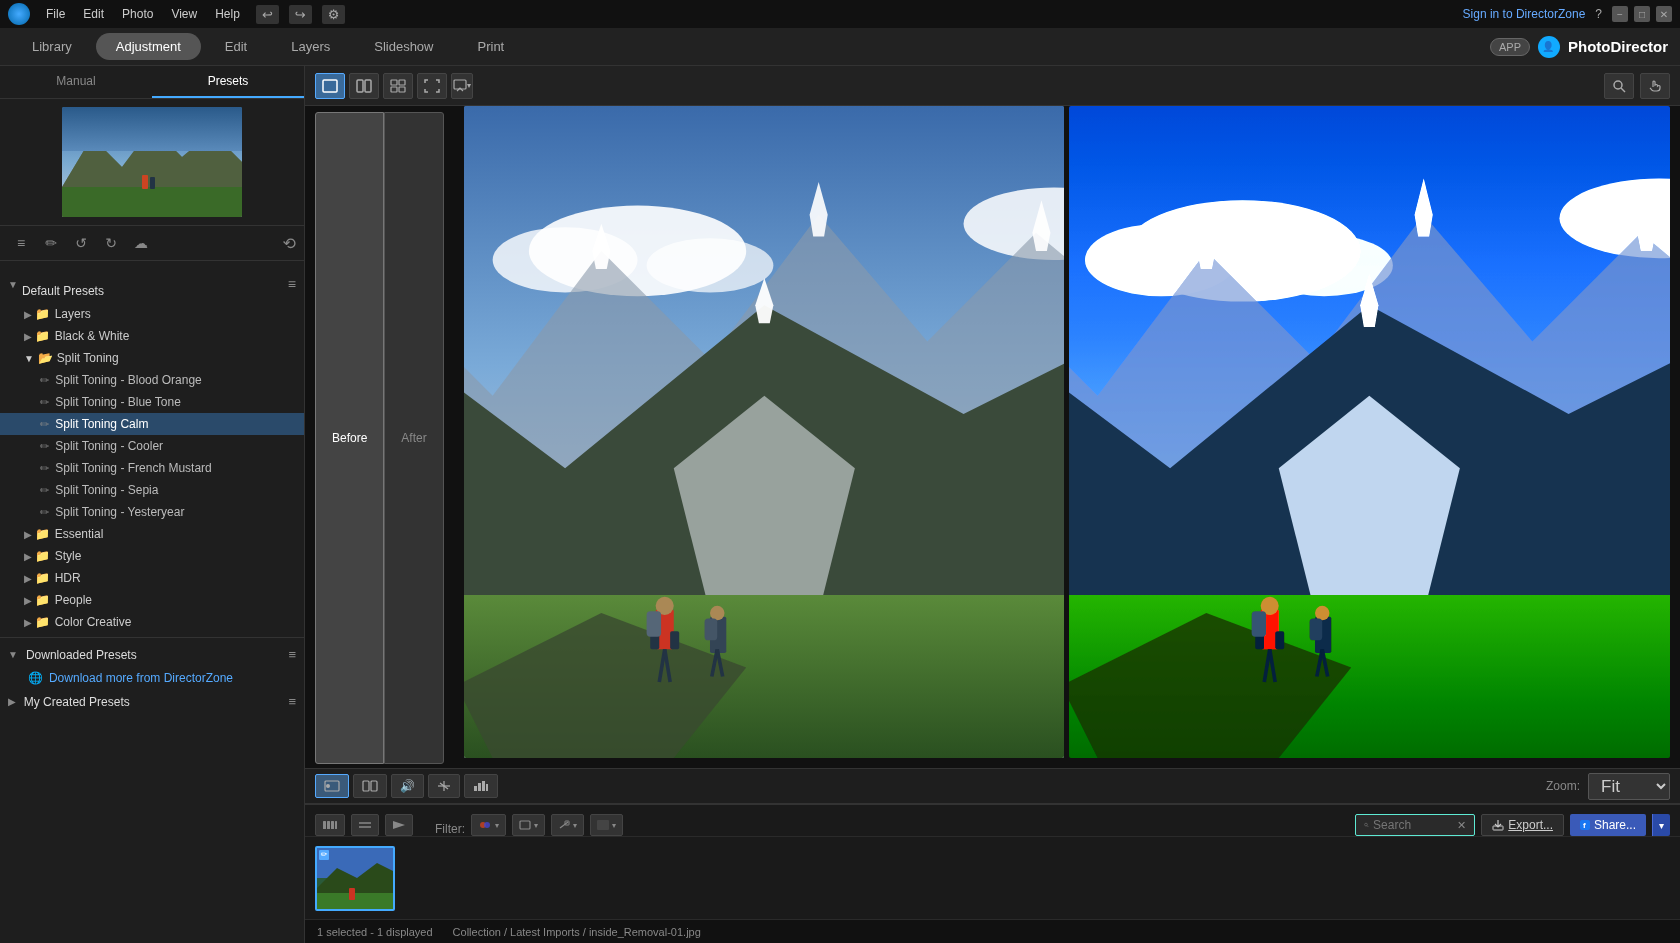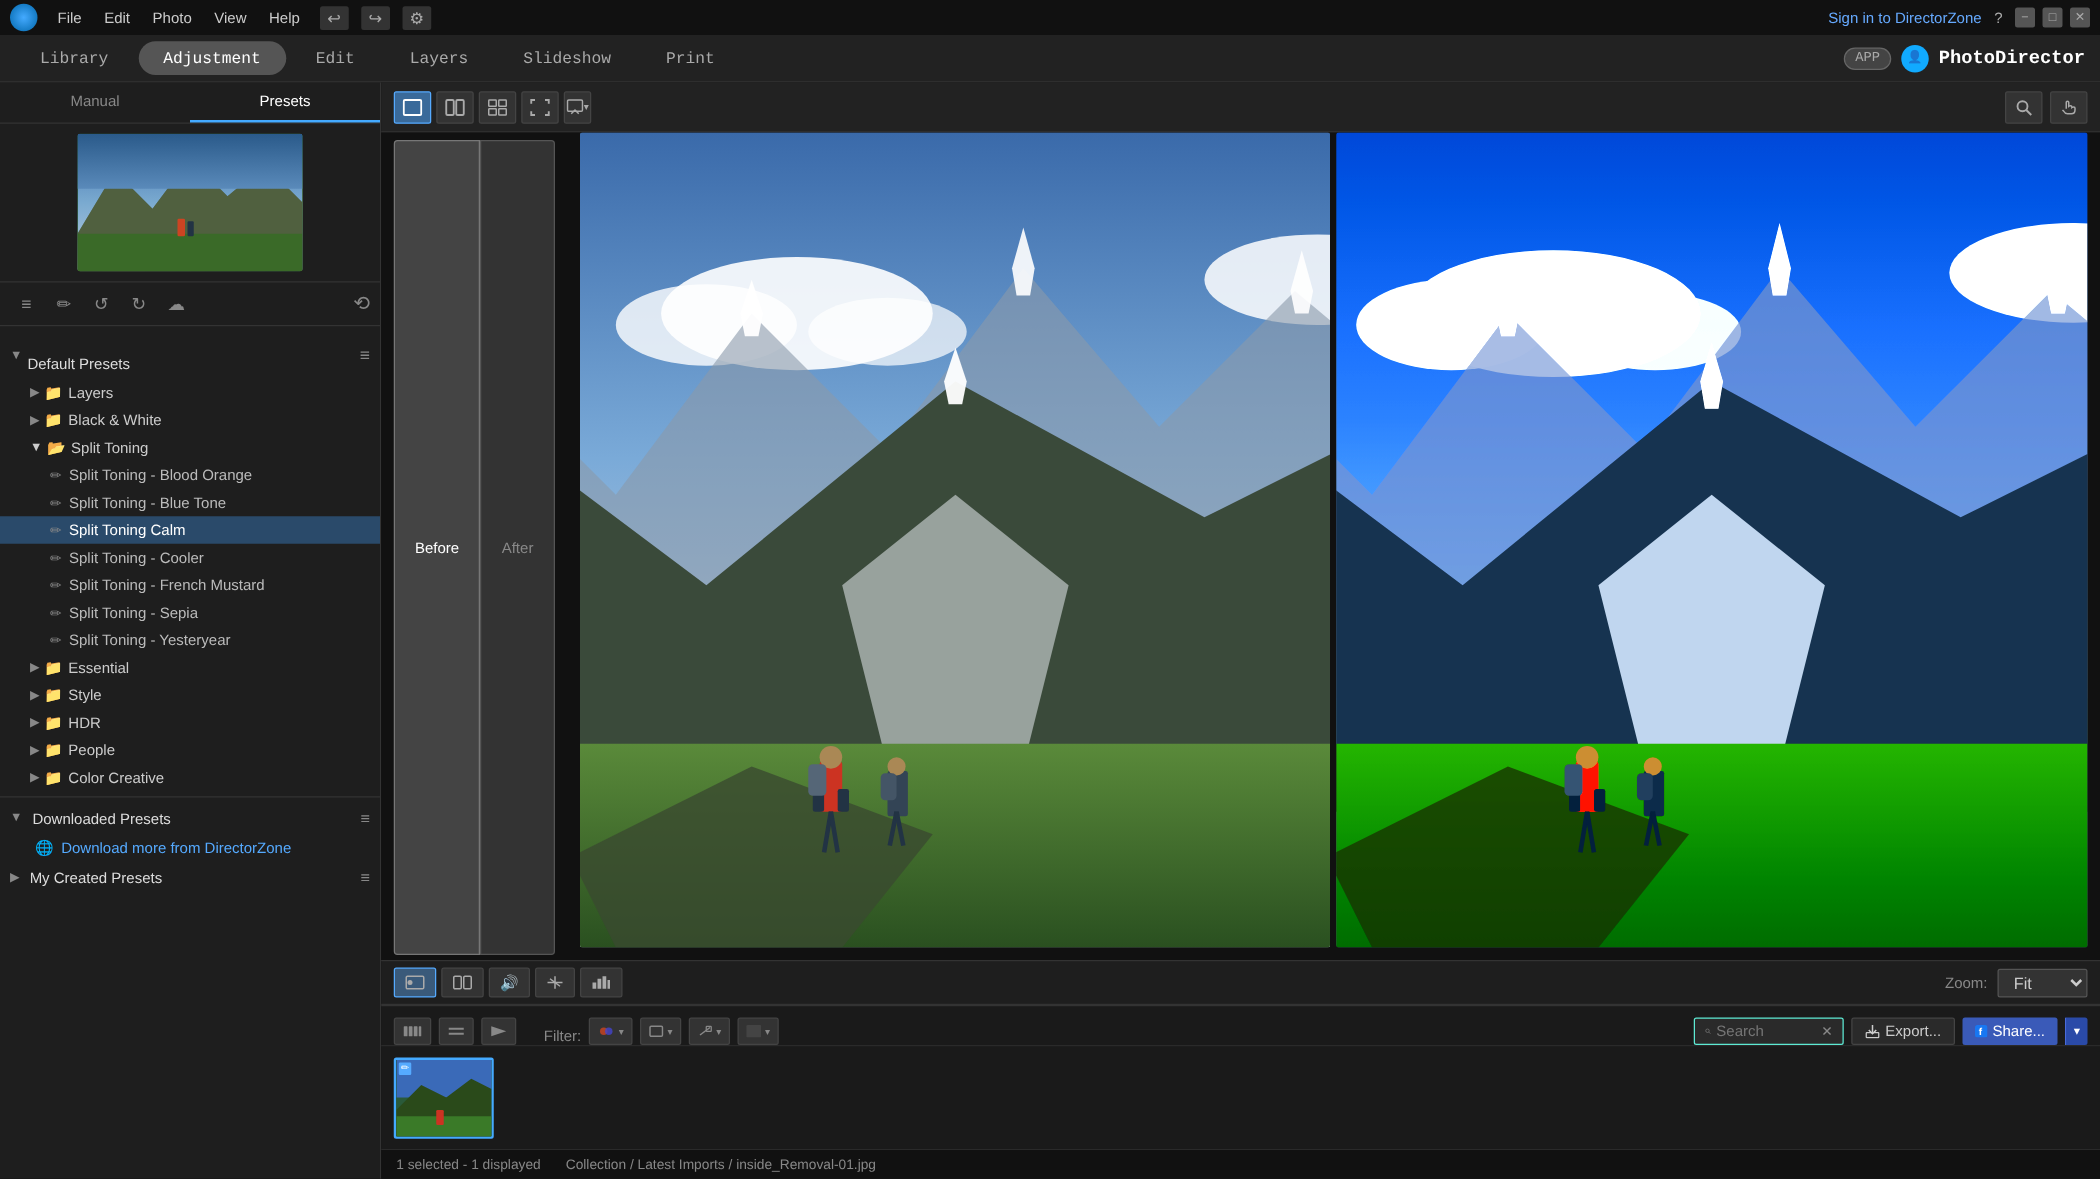--- a/index.html
+++ b/index.html
@@ -12,21 +12,21 @@
     #titlebar .menu-items { display: flex; gap: 18px; font-size: 12px; color: #ccc; }
     #titlebar .menu-items span { cursor: pointer; }
     #titlebar .center { display: flex; gap: 10px; align-items: center; }
     #titlebar .center .tb-btn { background: #333; border: none; color: #aaa; padding: 2px 6px; font-size: 13px; cursor: pointer; border-radius: 2px; }
     #titlebar .right { display: flex; align-items: center; gap: 10px; font-size: 12px; color: #aaa; }
     #titlebar .right a { color: #6af; text-decoration: none; }
     #titlebar .win-btns { display: flex; gap: 6px; }
     #titlebar .win-btn { width: 16px; height: 16px; background: #555; border-radius: 2px; display: flex; align-items: center; justify-content: center; cursor: pointer; font-size: 10px; color: #aaa; }
 
     
-    #mainnav { background: #222; height: 38px; display: flex; align-items: center; padding: 0 12px; border-bottom: 1px solid #333; justify-content: space-between; font-family: Liberation Mono, monospace; }
+    #mainnav { background: #222; height: 38px; display: flex; align-items: center; padding: 0 12px; border-bottom: 1px solid #333; justify-content: space-between; }
     #mainnav .nav-tabs { display: flex; gap: 4px; align-items: center; }
     #mainnav .nav-tab { padding: 6px 20px; font-size: 13px; color: #aaa; cursor: pointer; border-radius: 3px; }
     #mainnav .nav-tab.active { background: #555; color: #fff; border-radius: 14px; }
     #mainnav .right { display: flex; align-items: center; gap: 8px; }
     #mainnav .app-badge { background: #444; border: 1px solid #666; border-radius: 10px; padding: 2px 8px; font-size: 11px; color: #aaa; }
     #mainnav .brand { color: #fff; font-size: 15px; font-weight: bold; }
     #mainnav .user-icon { width: 22px; height: 22px; background: #1af; border-radius: 50%; display: flex; align-items: center; justify-content: center; font-size: 10px; color: #fff; }
 
     
     #layout { display: flex; height: calc(943px - 28px - 38px); }
@@ -94,21 +94,21 @@
     .before-panel .img-bg { width: 100%; height: 100%; background: linear-gradient(180deg, #4a7ab5 0%, #6a9ad5 15%, #c8d8e8 25%, #8a9a8a 35%, #3a5a2a 50%, #5a8a3a 65%, #4a7a3a 80%, #3a6a2a 100%); position: relative; }
     .after-panel .img-bg { width: 100%; height: 100%; background: linear-gradient(180deg, #2a5aaa 0%, #4a8ad0 15%, #aac8e8 25%, #7a9890 35%, #2a5a28 50%, #4a8a35 65%, #3a7a30 80%, #2a6020 100%); position: relative; filter: saturate(1.4) contrast(1.1); }
 
     
     #canvas-bottom { height: 36px; background: #1e1e1e; border-top: 1px solid #333; border-bottom: 1px solid #333; display: flex; align-items: center; padding: 0 10px; gap: 4px; justify-content: space-between; }
     #canvas-bottom .left { display: flex; gap: 4px; }
     #canvas-bottom .right { display: flex; align-items: center; gap: 8px; }
     .cb-btn { background: #333; border: 1px solid #444; color: #aaa; height: 24px; padding: 0 8px; cursor: pointer; border-radius: 2px; font-size: 12px; display: flex; align-items: center; gap: 4px; }
     .cb-btn.active { background: #3a5a7a; border-color: #5af; }
     .zoom-label { color: #888; font-size: 12px; }
-    .zoom-select { background: #333; border: 1px solid #555; color: #ccc; padding: 2px 8px; font-size: 13px; border-radius: 2px; cursor: pointer; }
+    .zoom-select { background: #333; border: 1px solid #555; color: #ccc; padding: 2px 8px; font-size: 17px; border-radius: 2px; cursor: pointer; }
 
     
     #filmstrip { height: 115px; background: #1a1a1a; border-top: 1px solid #333; display: flex; flex-direction: column; }
     #filmstrip-toolbar { height: 32px; display: flex; align-items: flex-end; padding: 0 10px; gap: 6px; border-bottom: 1px solid #2a2a2a; }
     #filmstrip-toolbar .fs-btn { background: #333; border: 1px solid #444; color: #888; height: 22px; padding: 0 6px; cursor: pointer; border-radius: 2px; font-size: 11px; display: flex; align-items: center; gap: 3px; }
     #filmstrip-toolbar .filter-label { color: #888; font-size: 12px; }
     #filmstrip-toolbar .search-box { background: #2a2a2a; border: 1px solid #5eead4; color: #ccc; height: 22px; padding: 0 8px; border-radius: 2px; font-size: 12px; width: 120px; display: flex; align-items: center; gap: 4px; margin-left: auto; }
     #filmstrip-toolbar .export-btn { background: #2a2a2a; border: 1px solid #444; color: #ccc; height: 22px; padding: 0 10px; border-radius: 2px; font-size: 12px; cursor: pointer; display: flex; align-items: center; gap: 4px; }
     #filmstrip-toolbar .share-btn { background: #3a5ab8; border: none; color: #fff; height: 22px; padding: 0 10px; border-radius: 2px; font-size: 12px; cursor: pointer; display: flex; align-items: center; gap: 4px; }
     #filmstrip-content { flex: 1; display: flex; align-items: center; padding: 0 10px; gap: 4px; position: relative; overflow-x: auto; }
@@ -612,21 +612,21 @@
         </button>
 
         <div class="search-box" style="margin-left:auto;">
           <svg width="12" height="12" viewBox="0 0 12 12">
               <circle cx="5" cy="5" r="3.5" fill="none" stroke="#888" stroke-width="1.2"></circle>
               <line x1="7.5" y1="7.5" x2="11" y2="11" stroke="#888" stroke-width="1.2"></line>
             </svg>
           <input type="text" style="background: transparent; border: none; color: rgb(204, 204, 204); font-size: 12px; outline: none; width: 80px;" placeholder="Search">
           <span style="color:#888;font-size:11px;cursor:pointer;">✕</span>
         </div>
-        <button class="export-btn" style="background:#2a2a2a;border:1px solid #444;color:#ccc;height:22px;padding:0 10px;font-size:12px;cursor:pointer;display:flex;align-items:center;gap:4px;border-radius:2px;">
+        <button class="export-btn" style="background:#2a2a2a;border:1px solid #444;color:#ccc;height:22px;padding:0 10px;font-size:12px;cursor:pointer;display:flex;align-items:center;gap:4px;border-radius:2px;text-decoration:underline;">
           <svg width="12" height="12" viewBox="0 0 12 12">
               <rect x="1" y="7" width="10" height="4" rx="0.5" fill="none" stroke="currentColor" stroke-width="1"></rect>
               <line x1="6" y1="1" x2="6" y2="7" stroke="currentColor" stroke-width="1.2"></line>
               <polyline points="3,5 6,8 9,5" fill="none" stroke="currentColor" stroke-width="1.2"></polyline>
             </svg>
           <span>Export...</span>
         </button>
         <button class="share-btn" style="background:#3a5ab8;border:none;color:#fff;height:22px;padding:0 10px;font-size:12px;cursor:pointer;display:flex;align-items:center;gap:4px;border-radius:2px;">
           <svg width="10" height="10" viewBox="0 0 10 10">
               <rect width="10" height="10" rx="2" fill="#1877f2"></rect>

